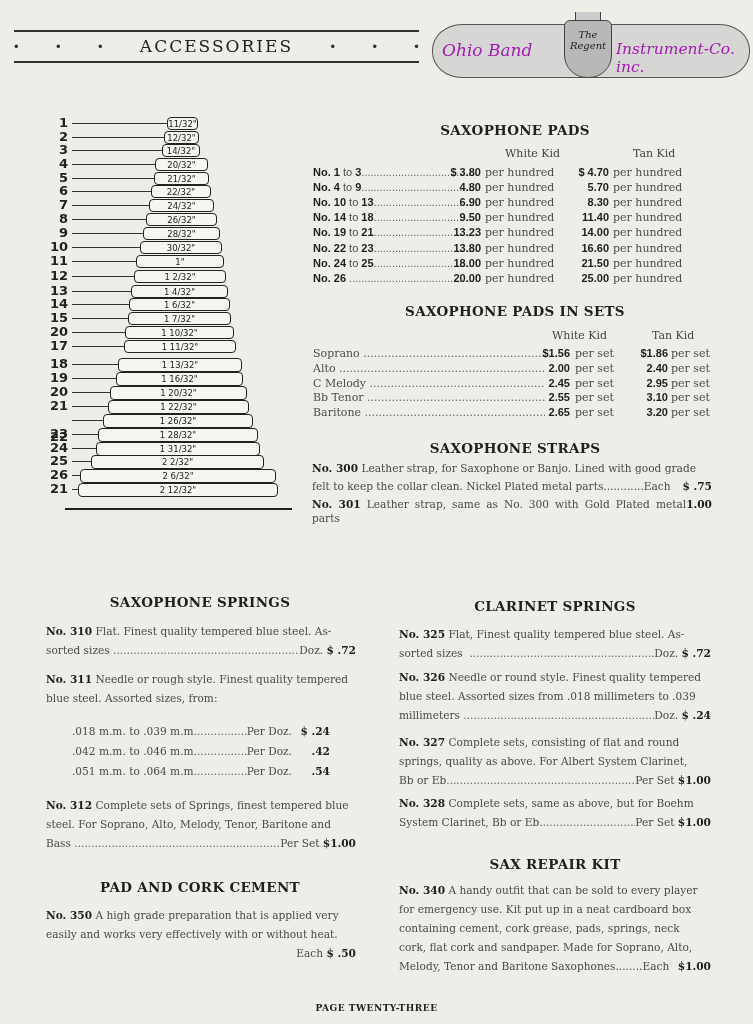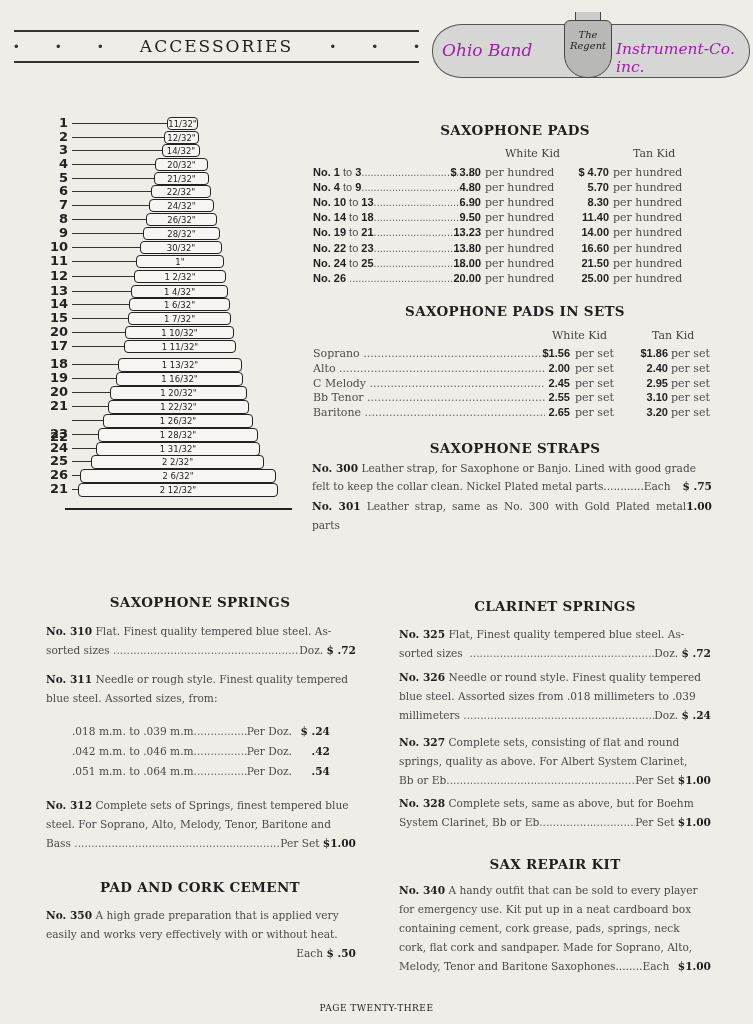--- a/index.html
+++ b/index.html
@@ -46,21 +46,21 @@
   .sec-title { position: absolute; font-family: "DejaVu Serif", serif; font-weight: bold;
     font-size: 13.5px; color: #1f1f1f; letter-spacing: 0.3px; text-align: center; }
   .col-hdr { position: absolute; font-size: 11px; color: #444; font-family: "DejaVu Serif", serif; }
   .row { position: absolute; font-size: 11px; line-height: 15px; white-space: nowrap; }
   .para { position: absolute; font-size: 10.6px; line-height: 19px; color: #4a4a4a;
     text-align: justify; font-family: "DejaVu Serif", serif; }
   .para b { font-family: "DejaVu Serif", serif; }
   .price-line { display: flex; justify-content: space-between; }
   .leader { flex: 1; overflow: hidden; white-space: nowrap; color: #666; }
   .footer { position: absolute; left: 0; width: 753px; top: 1003px; text-align: center;
-    font-family: "DejaVu Serif", serif; font-weight: normal; font-size: 9px; letter-spacing: 0.5px; color: #222; }
+    font-family: "DejaVu Serif", serif; font-weight: bold; font-size: 9px; letter-spacing: 0.5px; color: #222; }
 </style>
 </head>
 <body>
 
 <div class="hdr-line" style="top:30px"></div>
 <div class="hdr-row">
   <span class="dot">•</span>
   <span class="dot">•</span>
   <span class="dot">•</span>
   <span class="title">ACCESSORIES</span>
@@ -270,21 +270,21 @@
   </div>
 
 <div class="sec-title" style="left:305px; top:440px; width:420px;">SAXOPHONE STRAPS</div>
 <div class="para" style="left:312px; top:459px; width:400px; line-height:18px;">
   <div><b>No. 300</b> <span>Leather strap, for Saxophone or Banjo.  Lined with good grade</span></div>
   <div class="price-line">
       <span>felt to keep the collar clean.  Nickel Plated metal parts............Each</span>
       <b style="margin-left:4px">$ .75</b>
     </div>
 </div>
-<div class="para" style="left:312px; top:497px; width:400px; line-height:19px;">
+<div class="para" style="left:312px; top:497px; width:400px; line-height:14px;">
   <div class="price-line">
       <span><b>No. 301</b> <span>Leather strap, same as No. 300 with Gold Plated metal parts</span></span>
       <b>1.00</b>
     </div>
 </div>
 
 <div class="sec-title" style="left:40px; top:594px; width:320px;">SAXOPHONE SPRINGS</div>
 <div class="para" style="left:46px; top:622px; width:310px;">
   <div><b>No. 310</b> <span>Flat.  Finest quality tempered blue steel.  As-</span></div>
   <div class="price-line"><span>sorted sizes</span><span class="leader">&nbsp;.....................................................................................</span><span>Doz.</span>&nbsp;<b>$ .72</b></div>

